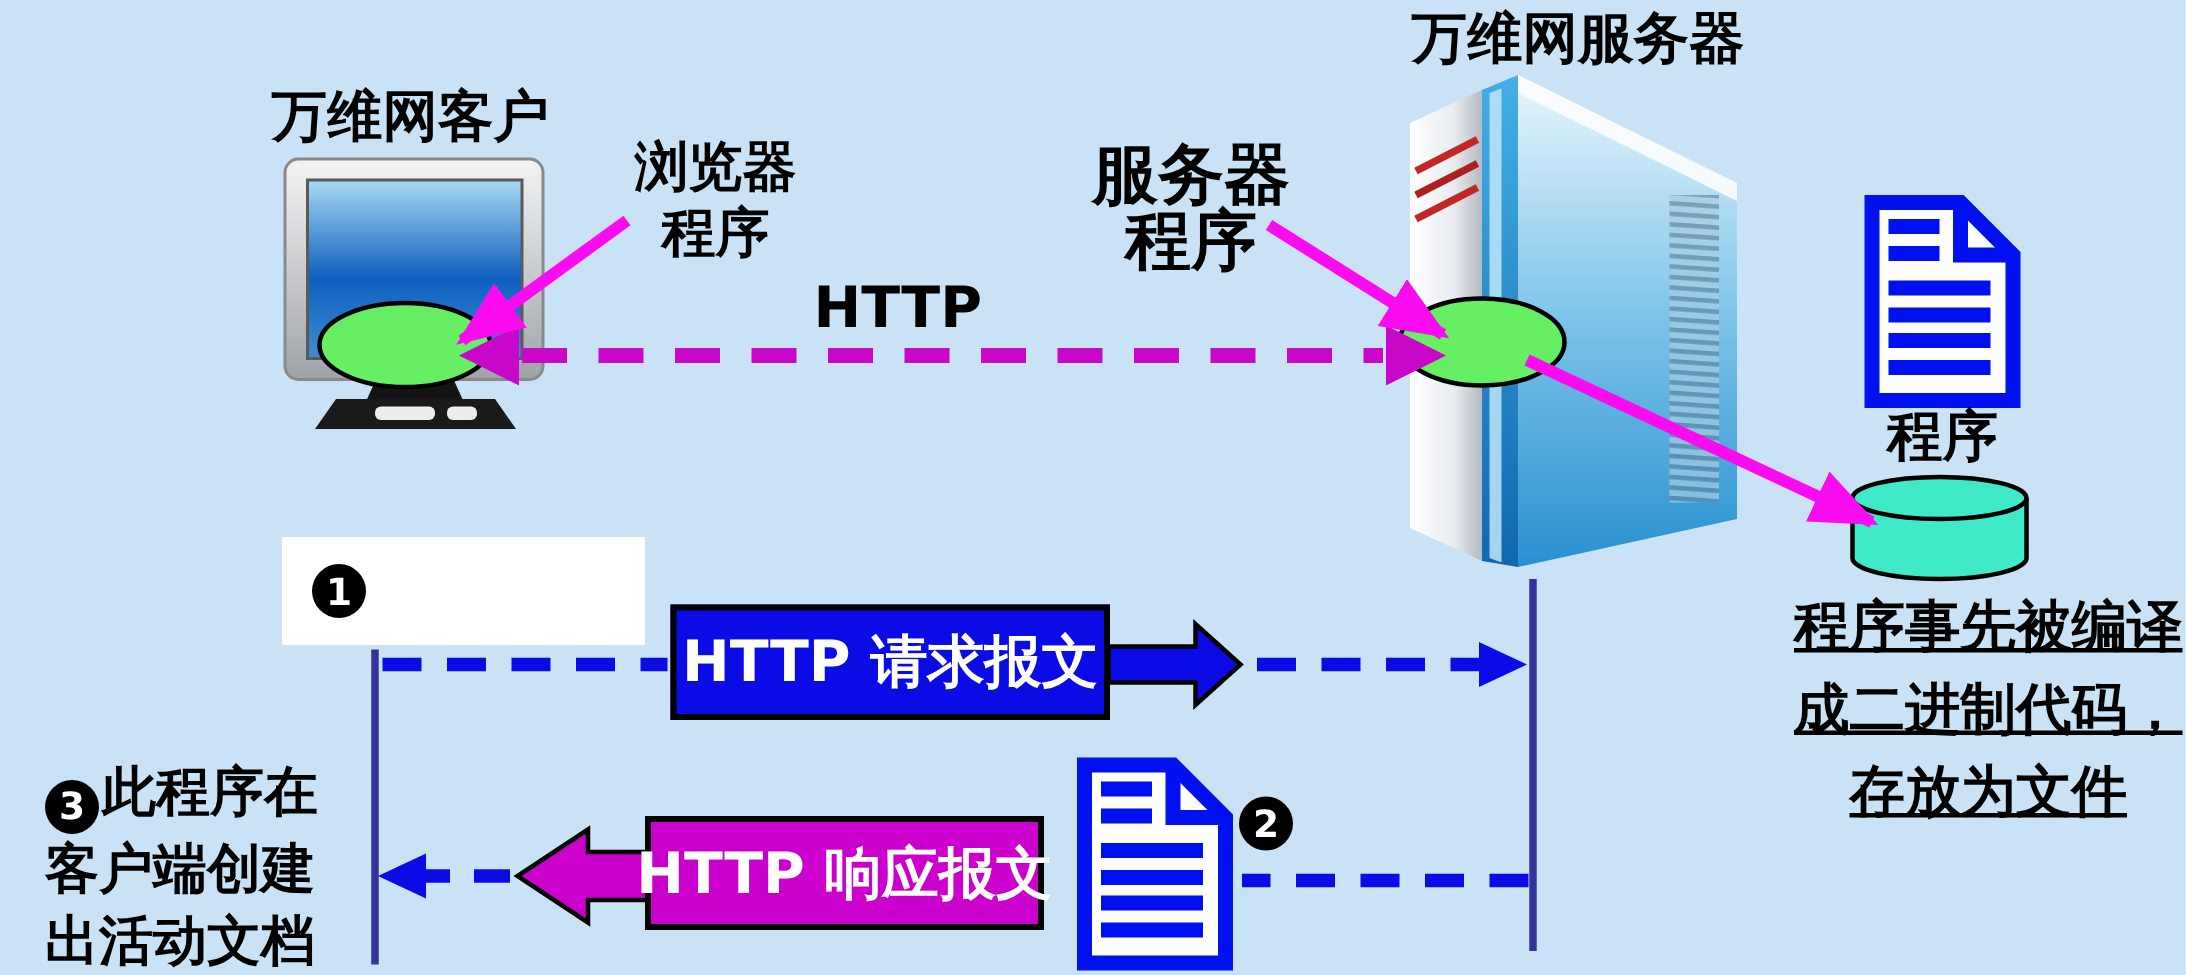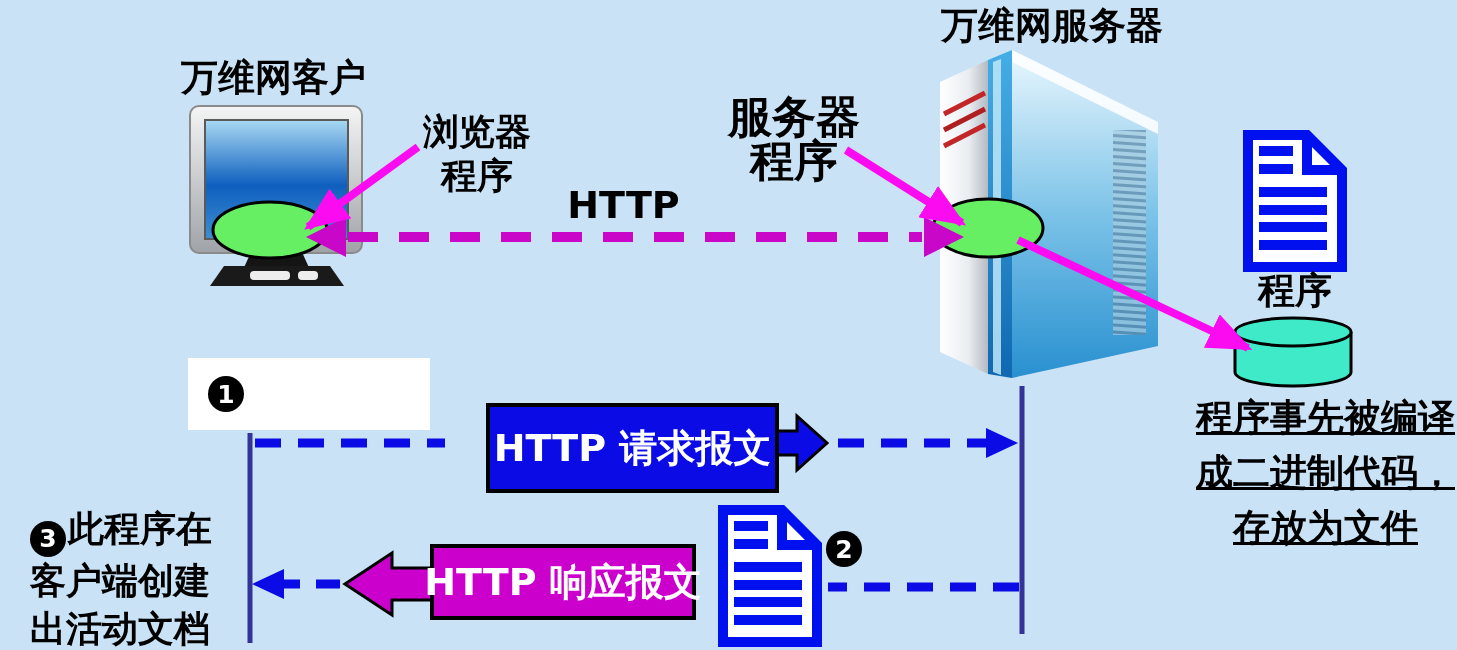--- a/index.html
+++ b/index.html
@@ -6,36 +6,36 @@
   #canvas{
     position:relative;width:1457px;height:650px;overflow:hidden;
     background:#C9E2F5;
     font-family:"DejaVu Sans",sans-serif;
   }
   #diagram-svg{position:absolute;left:0;top:0;}
   .lbl{position:absolute;font-weight:700;color:#000;white-space:pre-line;}
   .center{text-align:center;}
   .client-title{left:181px;top:53px;font-size:37px;}
   .server-title{left:941px;top:1px;font-size:37px;}
-  .browser-label{left:407px;top:90px;width:140px;font-size:36px;line-height:44px;margin-top:20px;}
+  .browser-label{left:407px;top:90px;width:140px;font-size:36px;line-height:44px;}
   .serverprog-label{left:724px;top:95px;width:140px;font-size:44px;line-height:44px;}
-  .http-label{left:561px;top:183px;width:125px;font-size:38px;}
+  .http-label{left:536px;top:183px;width:125px;font-size:38px;}
   .doc-label{left:1245px;top:266px;width:100px;font-size:37px;}
   .storage-note{left:1168px;top:390px;width:315px;font-size:37px;line-height:55px;text-decoration:underline;}
   .step1-box{
     position:absolute;left:188px;top:358px;width:242px;height:72px;background:#fff;
     display:flex;align-items:center;gap:12px;padding-left:20px;box-sizing:border-box;
     font-size:36px;font-weight:700;color:#000;
   }
   .msg-box{
     position:absolute;display:flex;align-items:center;justify-content:center;
     color:#fff;font-size:38px;font-weight:700;border:4px solid #000;box-sizing:border-box;
     white-space:nowrap;
   }
-  .request-box{left:447px;top:403px;width:293px;height:90px;background:#0B0BE6;margin-left:39px;}
+  .request-box{left:447px;top:403px;width:293px;height:77px;background:#0B0BE6;}
   .response-box{left:430px;top:544px;width:266px;height:76px;background:#CC00CC;}
   .step2{position:absolute;left:826px;top:531px;display:flex;align-items:center;gap:3px;
     font-size:37px;font-weight:700;color:#000;white-space:nowrap;}
   .step3{position:absolute;left:30px;top:505px;width:215px;font-size:36px;font-weight:700;
     color:#000;line-height:48px;}
   .step3 .txt{white-space:pre-line;}
   .badge{
     display:inline-flex;width:36px;height:36px;border-radius:50%;background:#000;color:#fff;
     align-items:center;justify-content:center;font-size:25px;font-weight:700;flex:none;
   }

